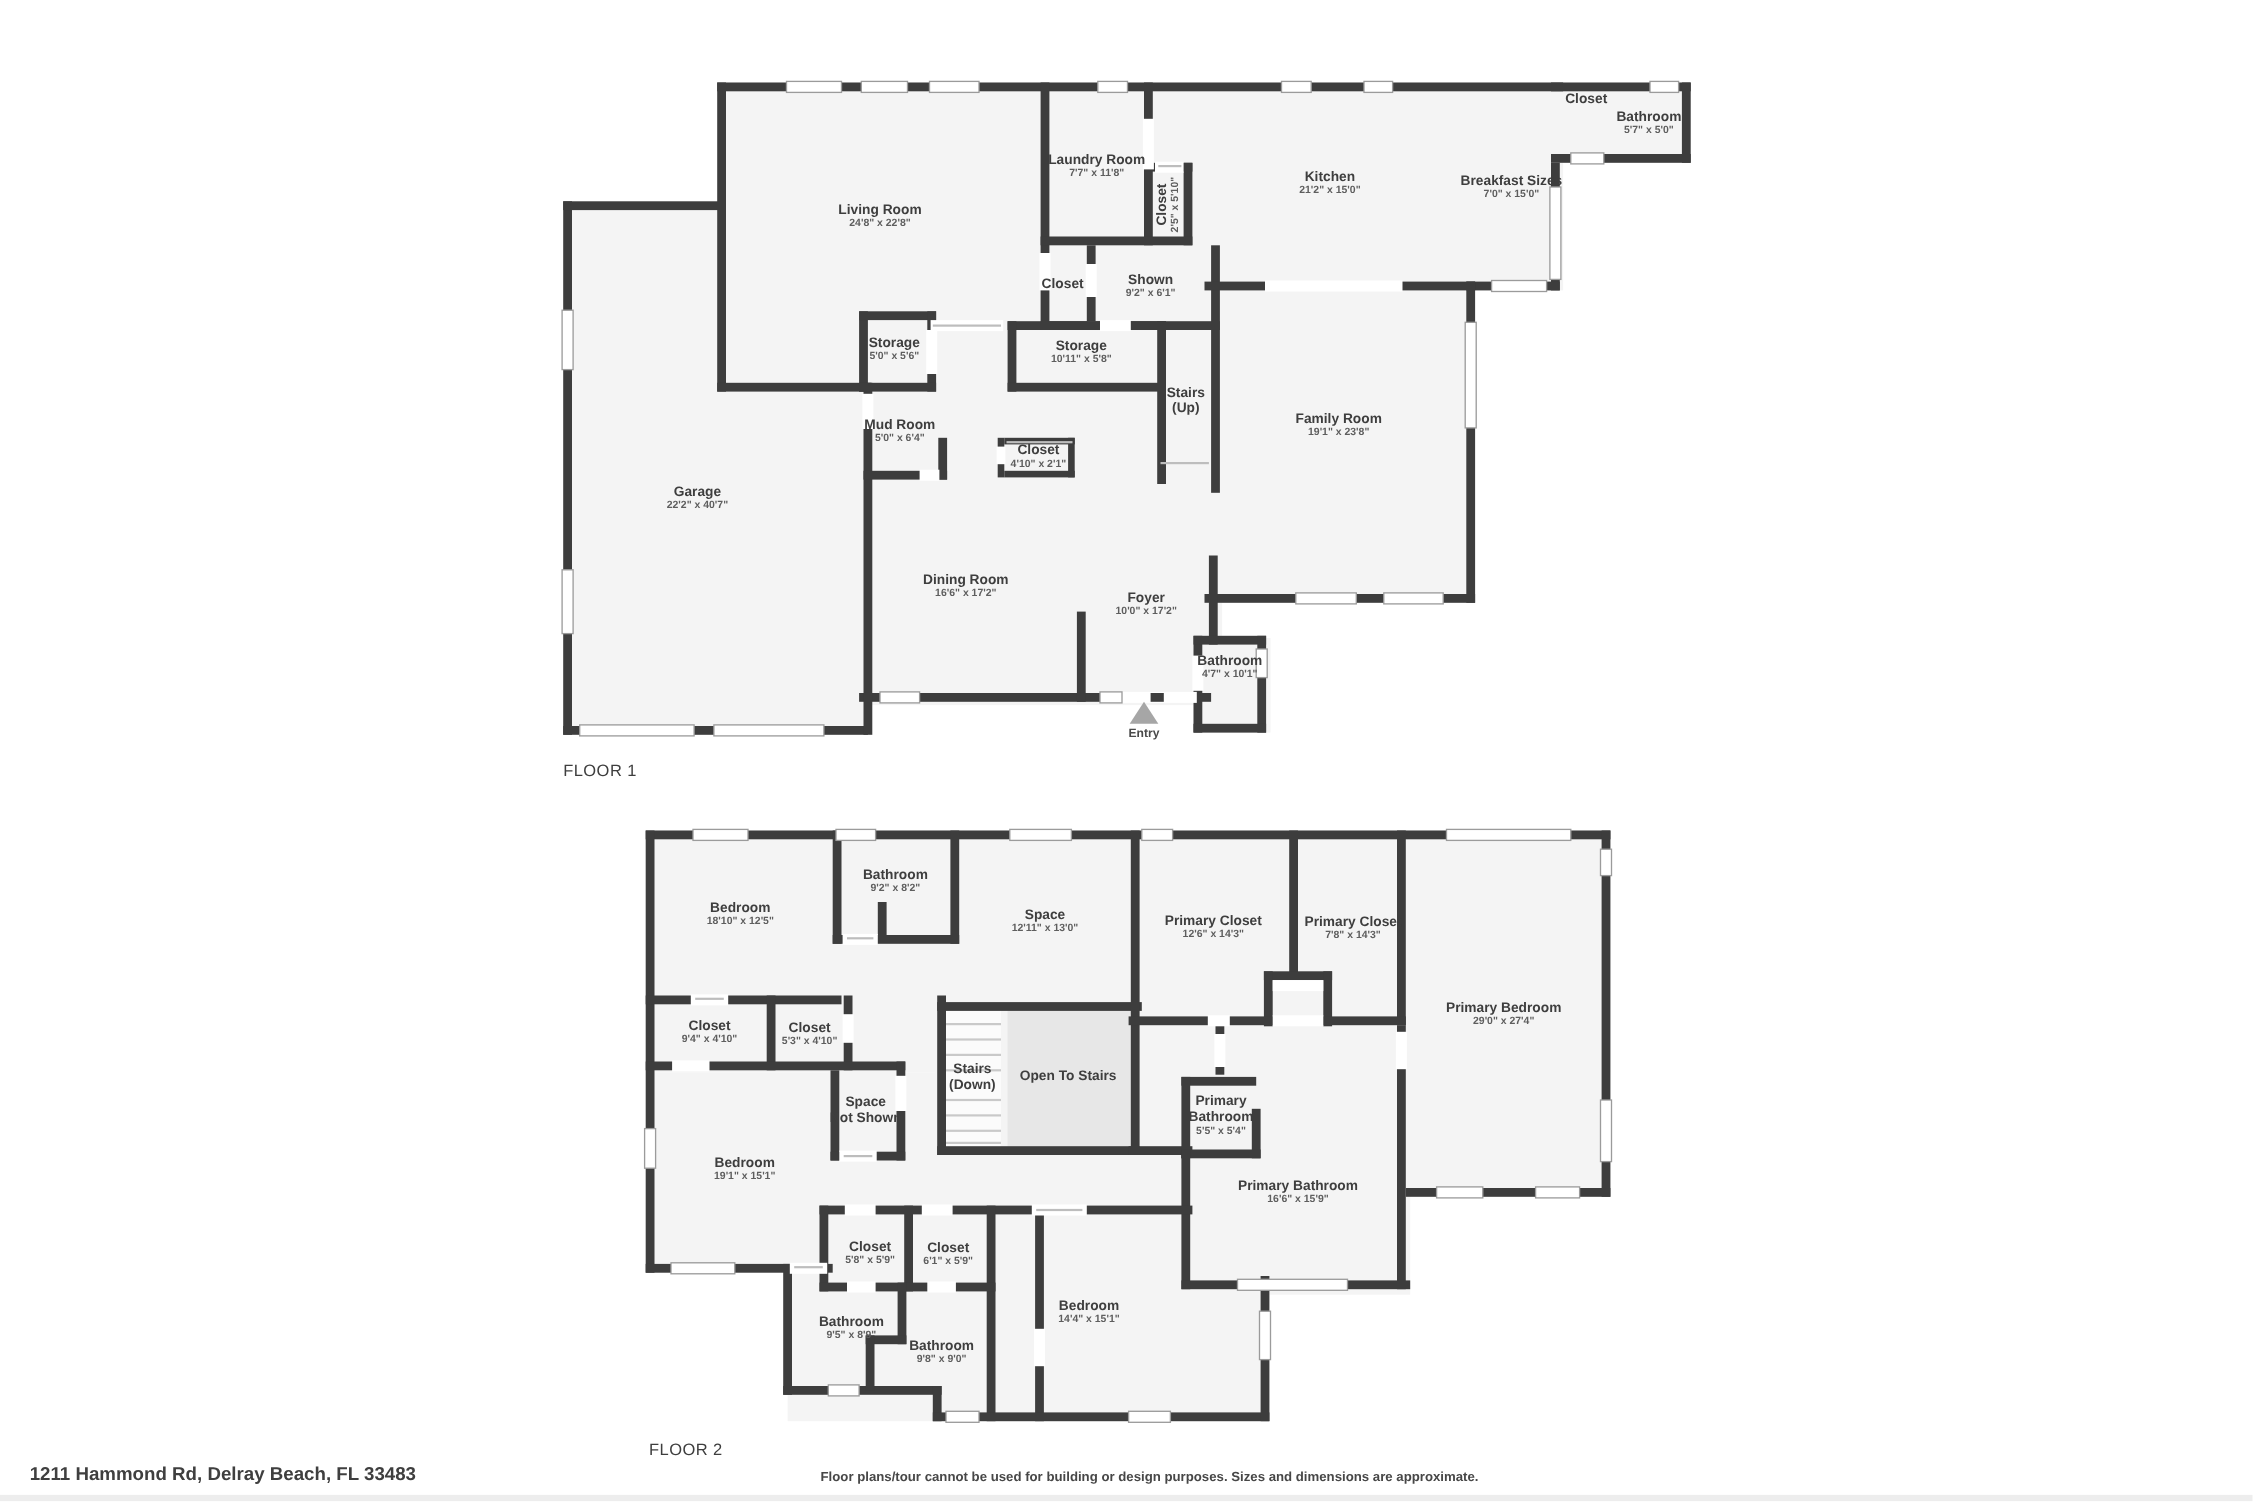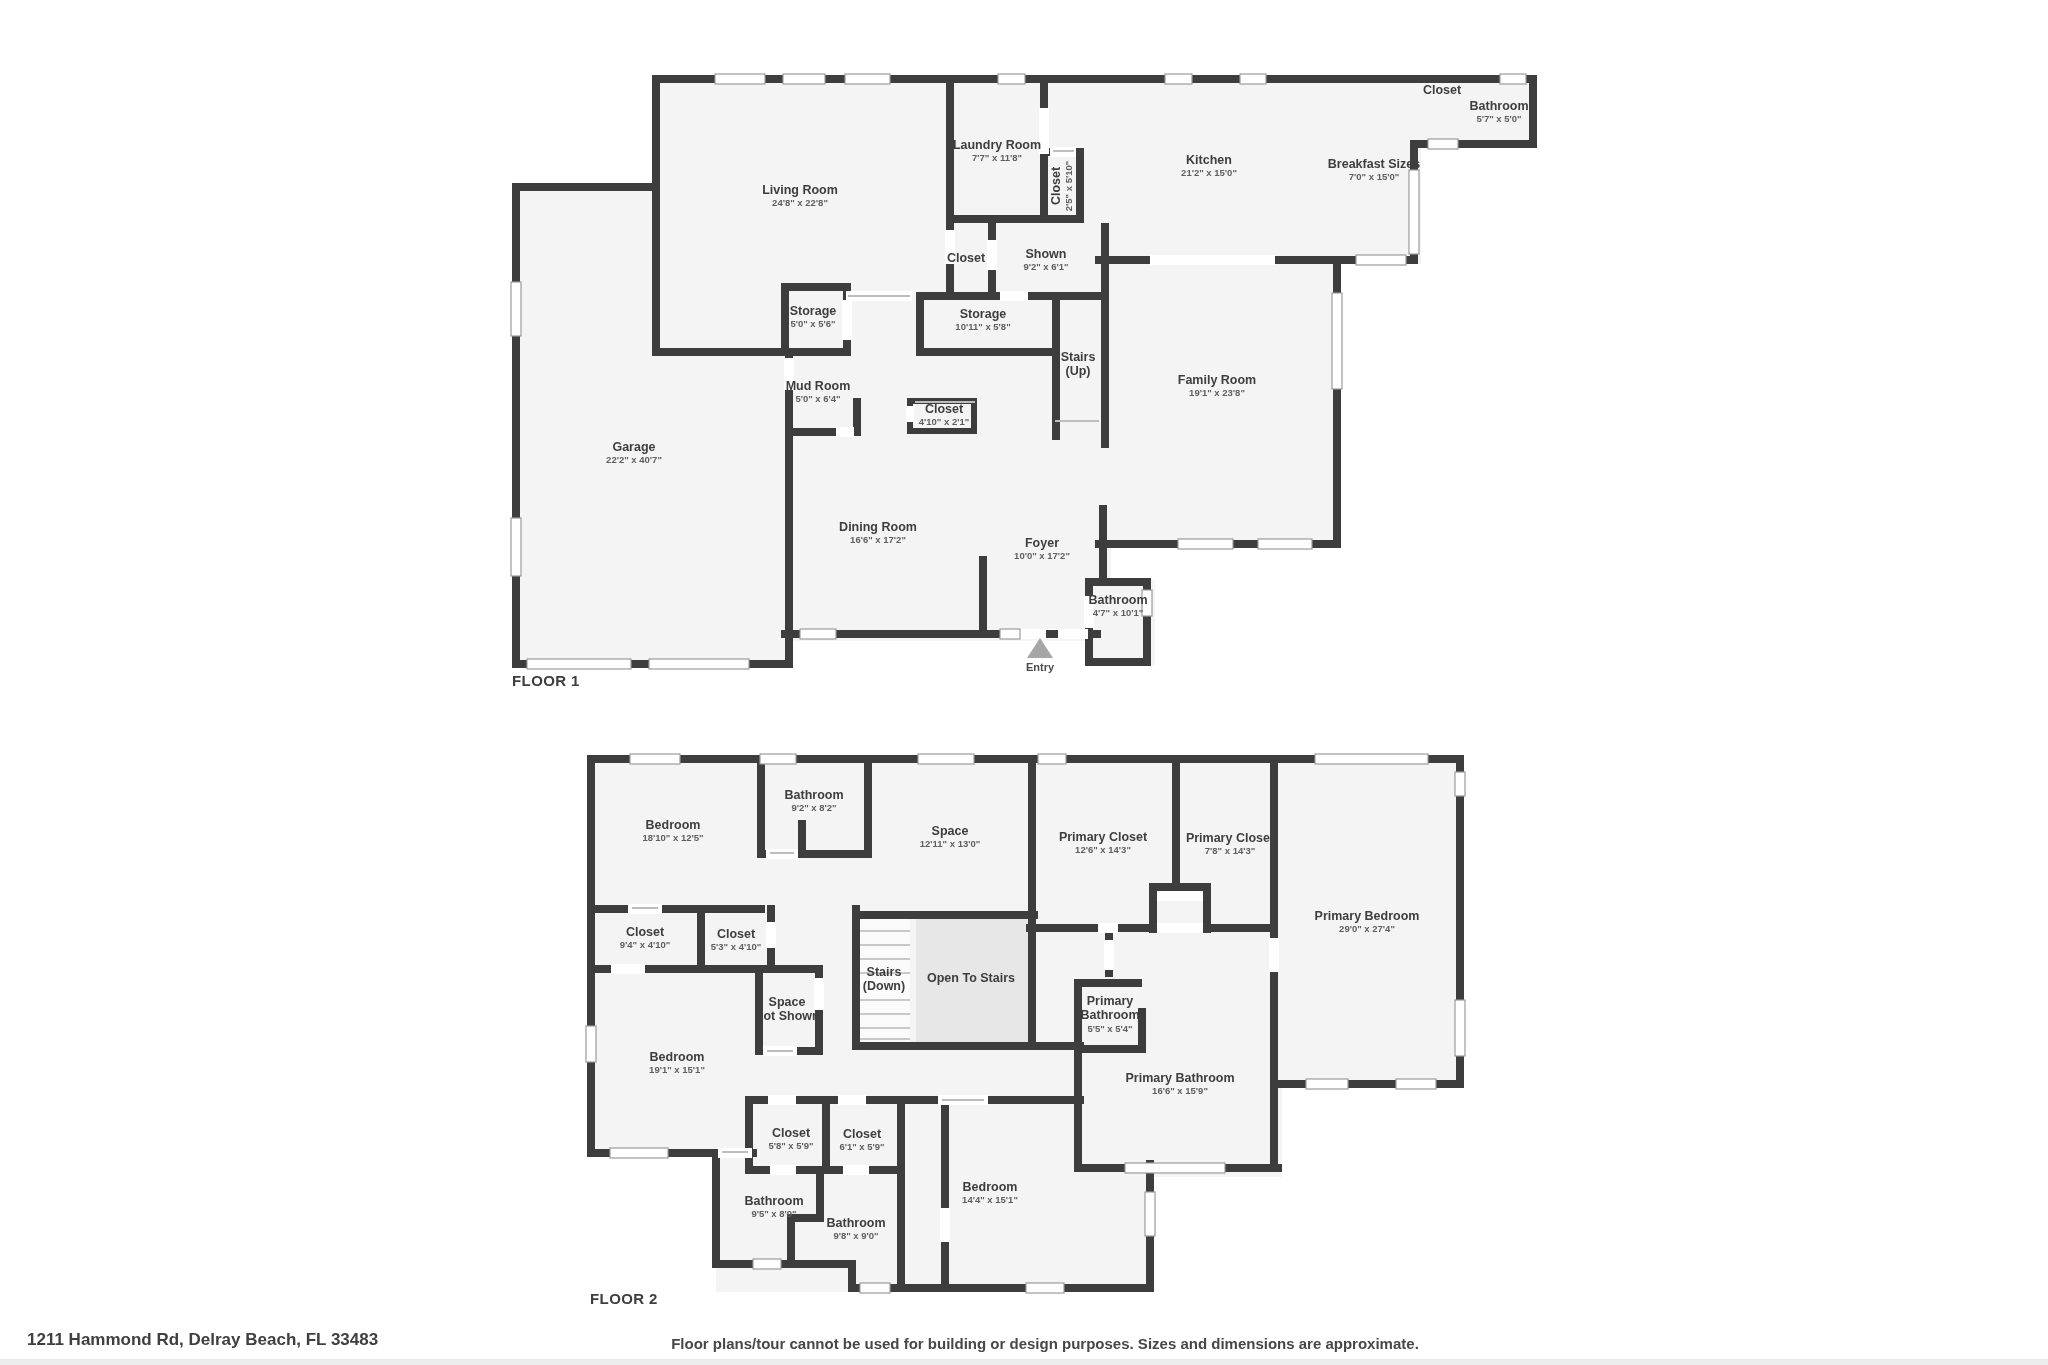--- a/index.html
+++ b/index.html
@@ -3,24 +3,24 @@
 <meta charset="utf-8">
 <style>
   html,body{margin:0;padding:0;background:#ffffff;}
   .canvas{position:relative;width:2048px;height:1365px;background:#ffffff;overflow:hidden;
           font-family:"Liberation Sans","DejaVu Sans",sans-serif;}
   svg{position:absolute;left:0;top:0;}
   .lbl{position:absolute;transform:translate(-50%,-50%);text-align:center;white-space:nowrap;z-index:5;}
   .lbl.vert{transform:translate(-50%,-50%) rotate(-90deg);}
   .rn{font-size:12.5px;font-weight:bold;color:#3e3e3e;line-height:1.15;white-space:pre-line;}
   .rd{font-size:9.5px;font-weight:bold;color:#5e5e5e;margin-top:1px;line-height:1.1;}
-  .floor-tag{position:absolute;font-size:15px;font-weight:bold;color:#3e3e3e;letter-spacing:.4px;z-index:5;}
+  .floor-tag{position:absolute;font-size:15px;font-weight:normal;color:#3e3e3e;letter-spacing:.4px;z-index:5;margin-top:20px;}
   .entry-lbl{position:absolute;transform:translate(-50%,0);font-size:11px;font-weight:bold;color:#4a4a4a;z-index:5;}
   .addr{position:absolute;left:27px;top:1330px;font-size:17px;font-weight:bold;color:#3f3f3f;z-index:5;}
-  .disclaimer{position:absolute;left:1045px;top:1335px;transform:translateX(-50%);font-size:15px;
+  .disclaimer{position:absolute;left:1045px;top:1335px;transform:translateX(-50%);font-size:12px;
               font-weight:bold;color:#474747;z-index:5;}
   .bottom-strip{position:absolute;left:0;top:1359px;width:2048px;height:6px;background:#ededed;}
 </style>
 </head>
 <body>
 
 <div class="canvas">
 
 <svg width="2048" height="1365" viewBox="0 0 2048 1365">
 

